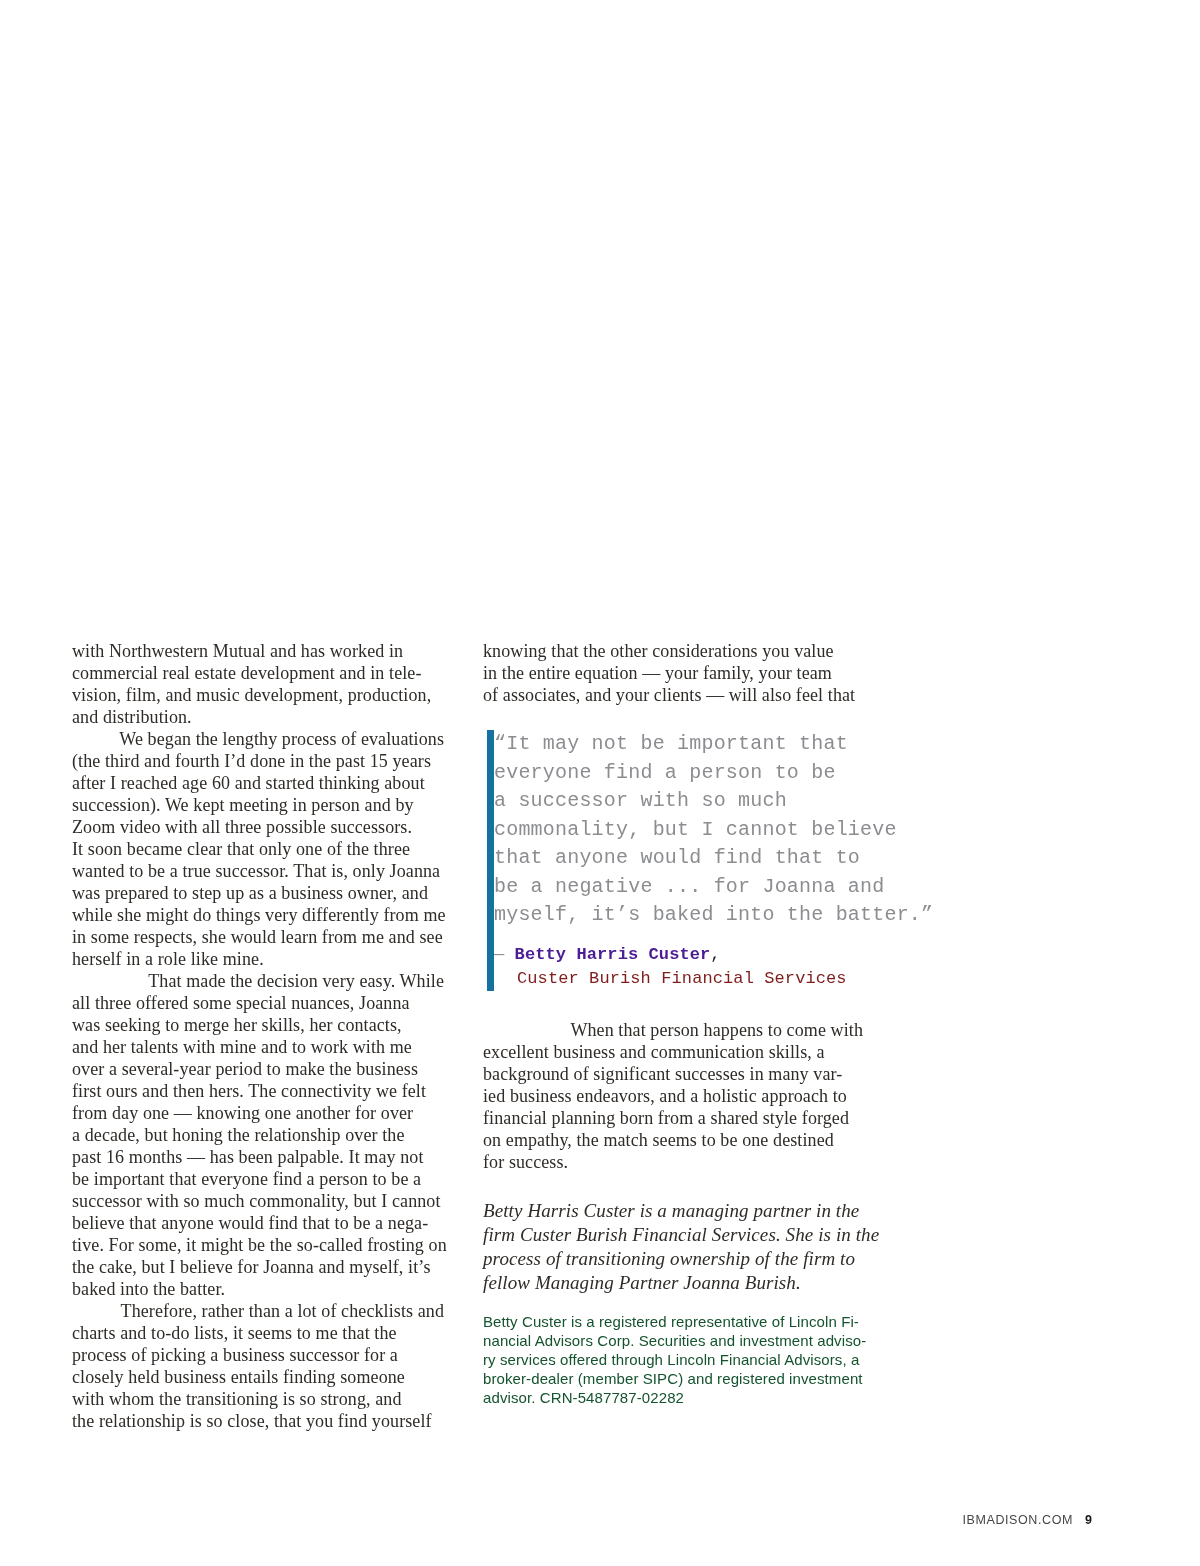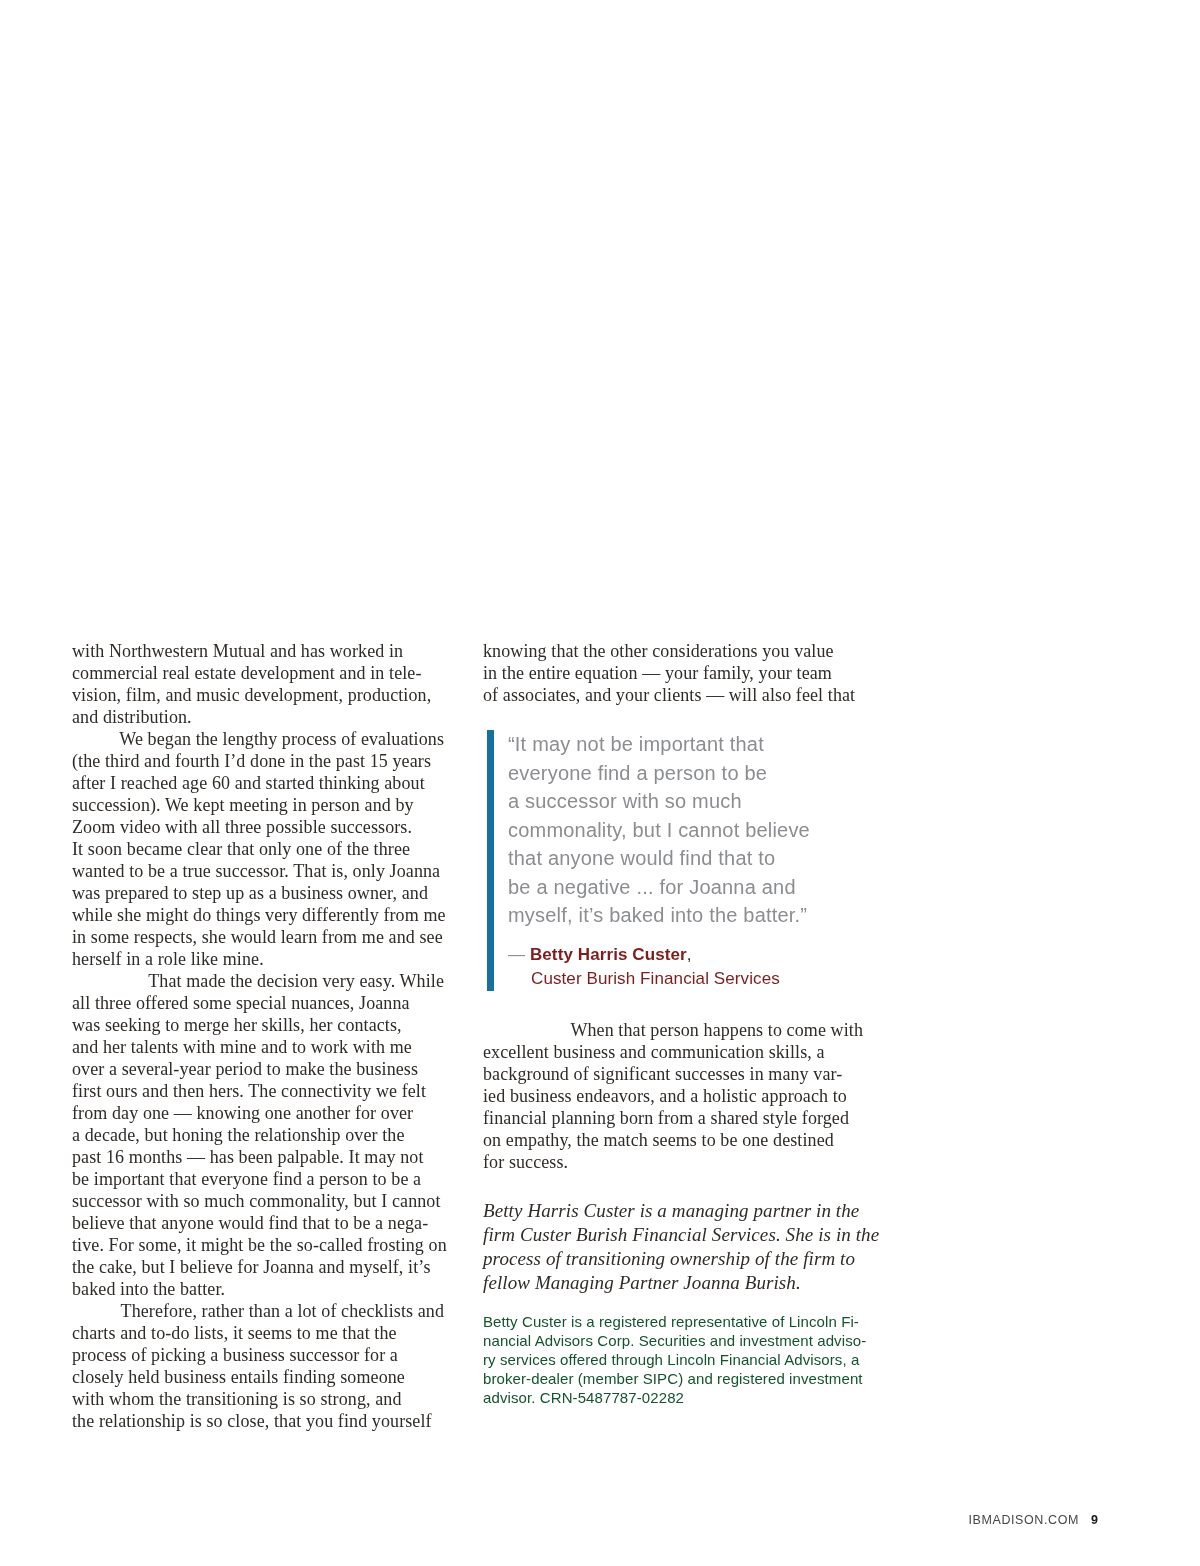--- a/index.html
+++ b/index.html
@@ -30,36 +30,35 @@
   .col-right { left: 483px; width: 380px; }
   .para { margin: 0; }
   .para.indent > .line:first-child { text-indent: 28px; text-align: right; }
 
   
   .pull-quote {
     margin-top: 24px;
     margin-bottom: 28px;
     margin-left: 4px;
     border-left: 7px solid #15719f;
-    padding-left: 14px;
-    font-family: Liberation Sans, sans-serif;
+    font-family: Liberation Mono, monospace;
   }
   .quote-lines {
     font-size: 20px;
     line-height: 28.5px;
     color: #8b8d90;
     letter-spacing: 0.2px;
   }
   .attr {
     margin-top: 13px;
     font-size: 17px;
     line-height: 24px;
   }
   .attr-dash { color: #8b8d90; }
-  .attr-name { color: #7f1d1d; font-weight: bold; }
+  .attr-name { color: #4c1d95; font-weight: bold; }
   .attr-comma { color: #231f20; }
   .attr-line2 { color: #7f1d1d; padding-left: 23px; }
 
   
   .bio {
     margin-top: 26px;
     font-style: italic;
     font-size: 19px;
     line-height: 24px;
     color: #2f2b27;
@@ -74,21 +73,21 @@
     color: #14532d;
     letter-spacing: 0.1px;
   }
 
   .right-body { margin-top: 0; }
 
   
   .footer {
     position: absolute;
     top: 1513px;
-    right: 102px;
+    right: 108px;
     font-family: "Liberation Sans", sans-serif;
     font-size: 12.5px;
     color: #464648;
     letter-spacing: 0.6px;
     white-space: pre;
   }
   .footer .page-num {
     font-weight: bold;
     color: #1a1a1a;
     margin-left: 12px;

